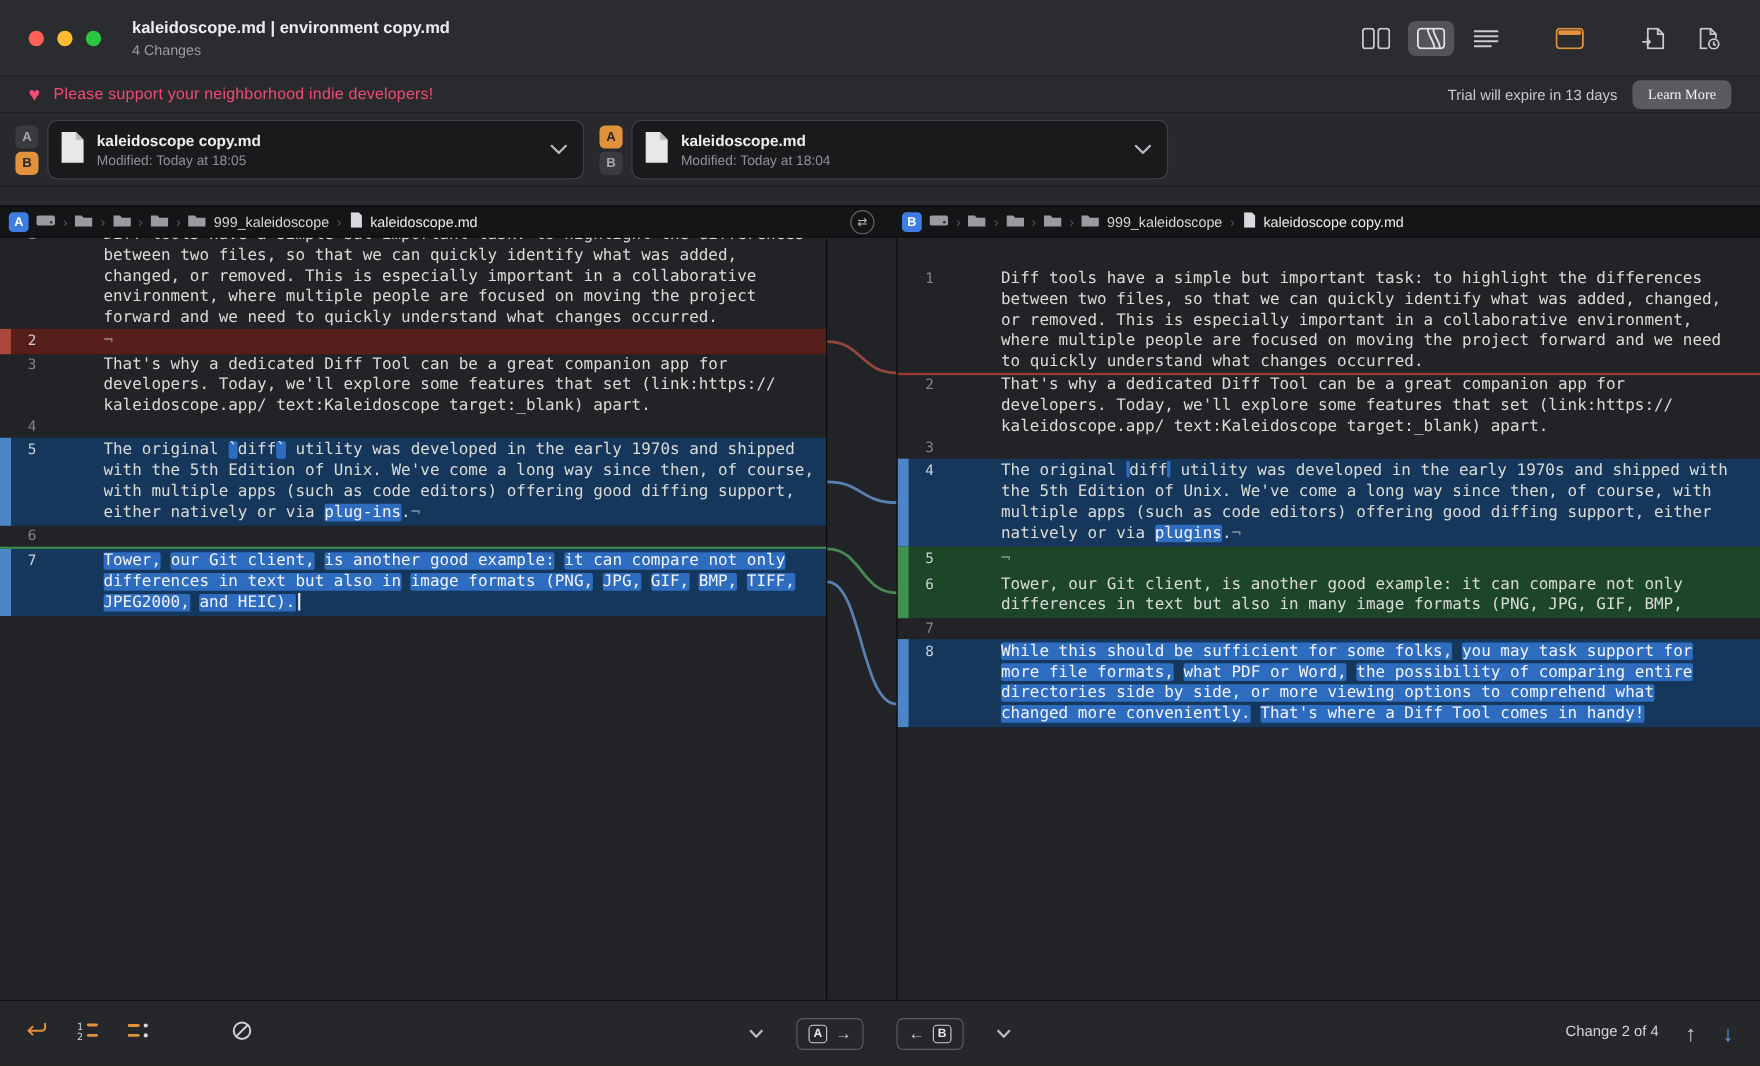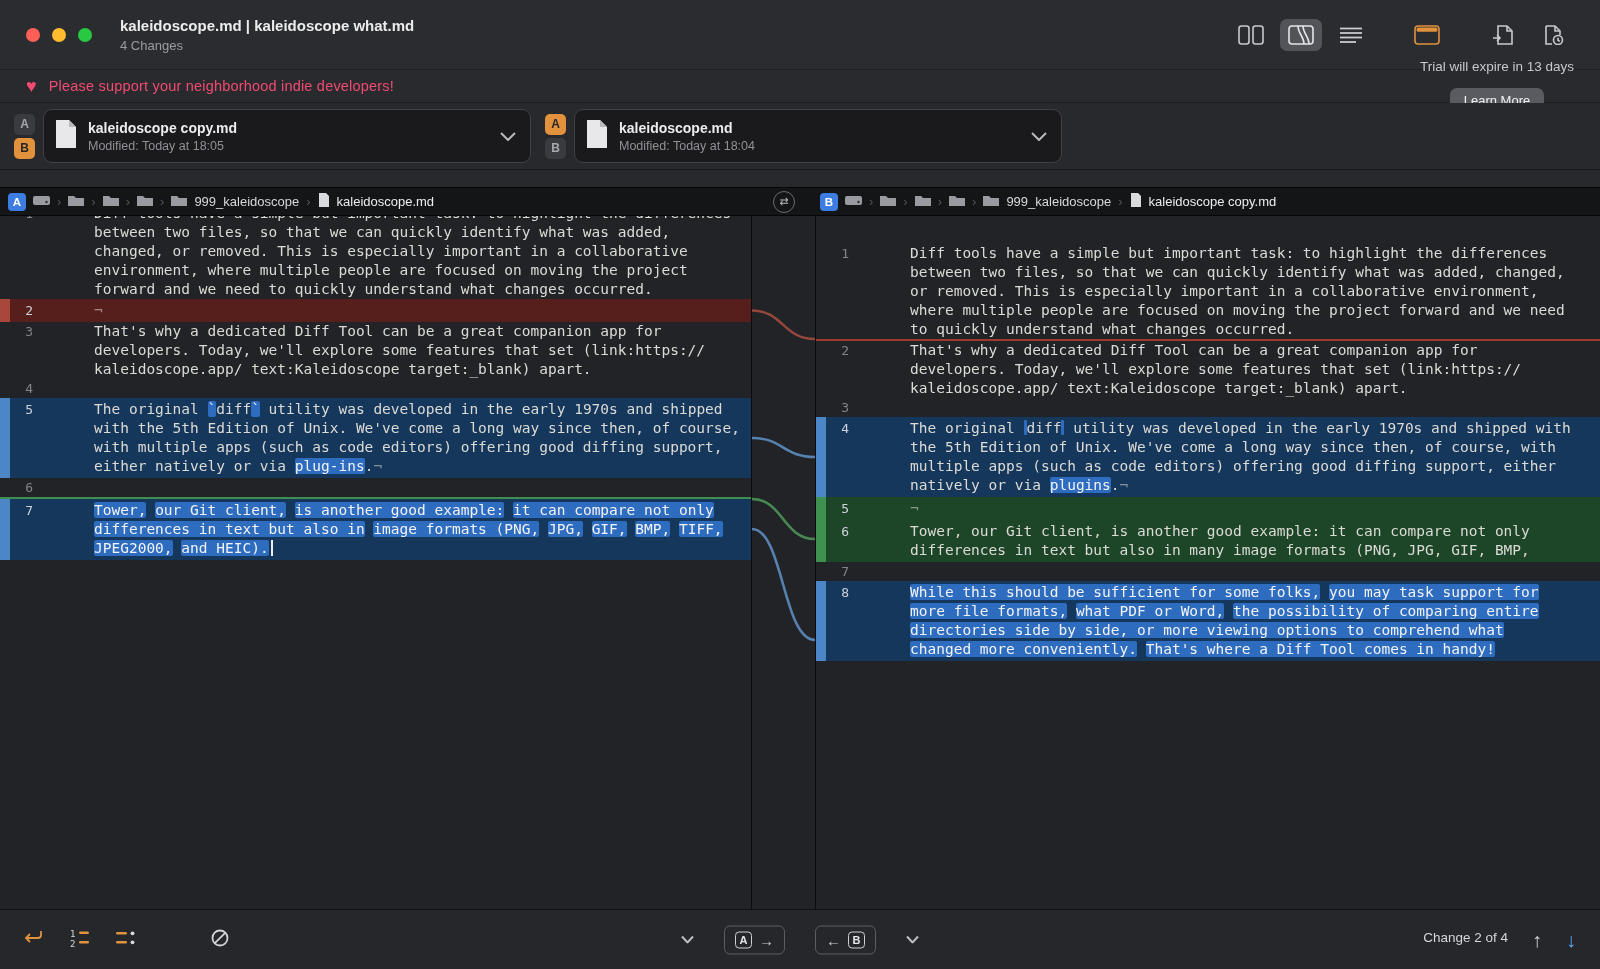--- a/index.html
+++ b/index.html
@@ -23,23 +23,23 @@
   .tb-icons { margin-left:auto; display:flex; align-items:center; gap:8px; padding-right:26px; }
   .tb-btn { width:42px; height:32px; display:flex; align-items:center; justify-content:center; border-radius:7px; }
   .tb-btn.selected { background:#53545a; }
   .tb-btn svg { display:block; }
   .tb-group-gap { width:18px; }
 
   
   .banner { height:33px; background:#292a2d; border-bottom:1px solid #1d1e20; display:flex; align-items:center; padding:0 26px; flex:none; }
   .heart { color:var(--pink); font-size:18px; margin-right:12px; line-height:1; }
   .banner-msg { color:var(--pink); font-size:14.5px; letter-spacing:.2px; }
-  .banner-right { margin-left:auto; display:flex; align-items:center; gap:14px;flex-direction:column; }
+  .banner-right { margin-left:auto; display:flex; align-items:center; gap:14px; }
   .trial-text { color:#c7c8cb; font-size:13.5px; }
-  .learn-btn { background:#5a5b60; color:#f2f2f4; font-size:13px; padding:5px 14px; border-radius:7px; border:none; font-family:Liberation Sans, sans-serif; }
+  .learn-btn { background:#5a5b60; color:#f2f2f4; font-size:13px; padding:5px 14px; border-radius:7px; border:none; font-family:Liberation Serif, serif; }
 
   
   .picker-row { height:67px; background:#28292c; border-bottom:1px solid #1a1b1d; display:flex; align-items:center; padding-left:14px; gap:14px; flex:none; }
   .picker-unit { display:flex; align-items:center; }
   .badges { display:flex; flex-direction:column; gap:3px; margin-right:8px; }
   .badge { width:21px; height:21px; border-radius:5px; background:#3a3b40; color:#a7a8ad; font-size:12px; font-weight:bold; display:flex; align-items:center; justify-content:center; }
   .badge.active { background:var(--accent); color:#26272a; }
   .picker { width:488px; height:54px; background:#1a1a1d; border:1px solid #404148; border-radius:9px; display:flex; align-items:center; padding:0 14px 0 10px; }
   .doc-icon-lg { margin-right:10px; flex:none; }
   .picker-name { font-size:14px; font-weight:bold; color:#ececee; }
@@ -118,21 +118,21 @@
 
 <div class="window">
 
   <div class="titlebar">
     <div class="traffic">
       <div class="light red"></div>
       <div class="light yellow"></div>
       <div class="light green"></div>
     </div>
     <div class="title-block">
-      <div class="win-title">kaleidoscope.md | kaleidoscope what.md</div>
+      <div class="win-title">kaleidoscope.md | environment copy.md</div>
       <div class="win-sub">4 Changes</div>
     </div>
     <div class="tb-icons">
       <div class="tb-btn">
         <span>
             <svg width="26" height="20" fill="none" stroke="#c9cacd" stroke-width="1.6">
               <rect x="1" y="1" width="10" height="18" rx="2.5"></rect>
               <rect x="15" y="1" width="10" height="18" rx="2.5"></rect>
             </svg>
           </span>

